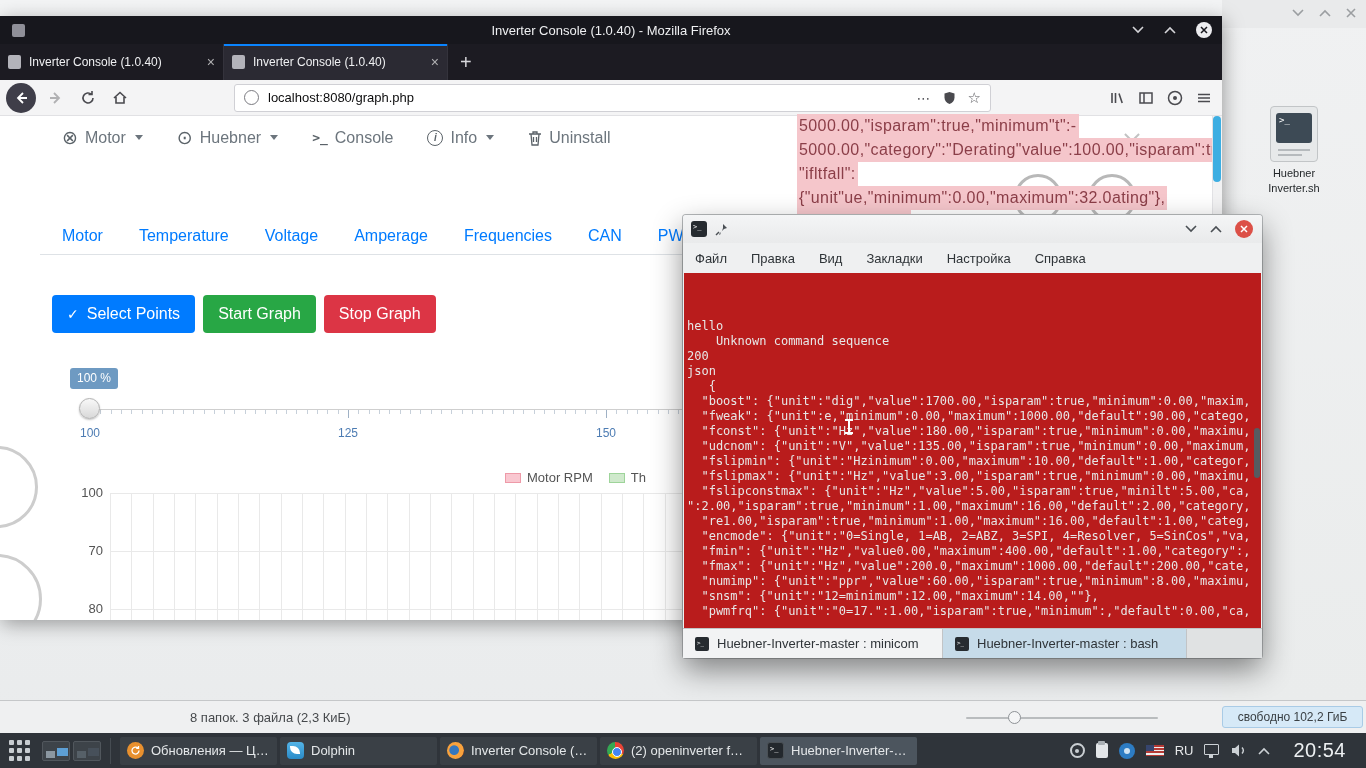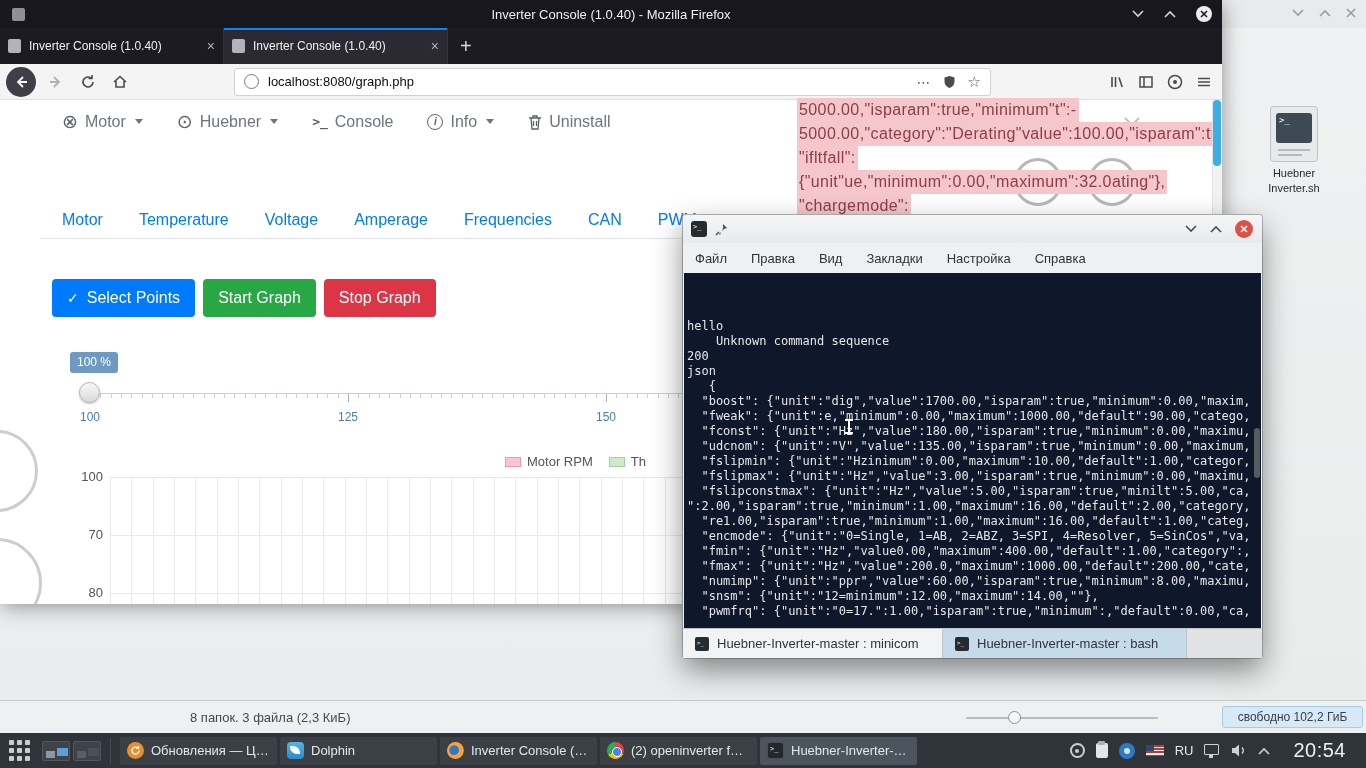--- a/index.html
+++ b/index.html
@@ -17,21 +17,21 @@
 .file-icon .shbox{position:absolute;left:5px;top:6px;width:36px;height:30px;background:#3d4a55;border-radius:3px;color:#fff;font-family:"DejaVu Sans Mono",monospace;font-size:9px;text-align:left;padding:2px 0 0 3px}
 .file-icon .shline{position:absolute;left:7px;height:2px;background:#b6babd}
 .file-label{font-size:11px;color:#24282b;line-height:15px;word-wrap:break-word}
 .dolphin-status{position:absolute;left:0;top:700px;width:1366px;height:33px;background:#eff0f1;border-top:1px solid #c5c7c9;z-index:5}
 .d-status-text{position:absolute;left:190px;top:9px;font-size:13px;color:#46494c}
 .d-zoom-track{position:absolute;left:966px;top:16px;width:192px;height:2px;background:#b9bcbe;border-radius:1px}
 .d-zoom-handle{position:absolute;left:1008px;top:10px;width:13px;height:13px;border-radius:50%;background:#f4f5f6;border:1px solid #8e9296}
 .d-free{position:absolute;right:3px;top:5px;width:141px;height:22px;background:#d6e9f7;border:1px solid #a9cbe6;border-radius:3px;font-size:12px;color:#3a4044;text-align:center;line-height:20px}
 
 
-.ff{position:absolute;left:0;top:0;width:1222px;height:604px;background:#fff;z-index:10;overflow:hidden;box-shadow:2px 4px 18px rgba(0,0,0,.35)}
+.ff{position:absolute;left:0;top:16px;width:1222px;height:604px;background:#fff;z-index:10;overflow:hidden;box-shadow:2px 4px 18px rgba(0,0,0,.35)}
 .ff-titlebar{height:28px;background:#17171d;position:relative;display:flex;align-items:center}
 .ff-appicon{width:13px;height:13px;background:#8f8f98;border-radius:2px;margin-left:12px}
 .ff-title{position:absolute;left:0;right:0;text-align:center;color:#eff0f2;font-size:13px}
 .ff-controls{position:absolute;right:10px;top:0;height:28px;display:flex;align-items:center;gap:20px}
 .ff-close-circle{width:16px;height:16px;border-radius:50%;background:#ededf0;display:flex;align-items:center;justify-content:center}
 .ff-tabbar{height:36px;background:#1c1b22;display:flex;align-items:stretch}
 .ff-tab{width:224px;display:flex;align-items:center;gap:8px;padding:0 8px;color:#eff0f2;font-size:12px;border-right:1px solid #34333c;position:relative}
 .ff-tab.active{background:#2b2a33;box-shadow:inset 0 2px 0 #0a84ff}
 .favicon{width:13px;height:14px;background:#b3b3ba;border-radius:2px;flex:0 0 auto}
 .ff-tab-label{white-space:nowrap;overflow:hidden;text-overflow:ellipsis;flex:1}
@@ -93,21 +93,21 @@
 .ff-scroll-thumb{position:absolute;left:1213px;top:100px;width:8px;height:66px;background:#3daee2;border-radius:4px;z-index:5}
 
 
 .konsole{position:absolute;left:683px;top:215px;width:579px;height:443px;background:#eff0f1;z-index:20;border-radius:3px;box-shadow:0 12px 30px rgba(0,0,0,.45),0 0 0 1px #b7babc}
 .k-titlebar{height:28px;position:relative;display:flex;align-items:center;padding:0 8px;background:linear-gradient(#f4f5f6,#e9eaeb);border-radius:3px 3px 0 0}
 .k-appicon{width:16px;height:16px;background:#262b30;border-radius:3px;color:#fff;font-family:"DejaVu Sans Mono",monospace;font-size:7px;padding:2px 0 0 2px;margin-right:8px}
 .k-title{position:absolute;left:0;right:0;text-align:center;font-size:13px;color:#2f3438}
 .k-controls{position:absolute;right:9px;top:0;height:28px;display:flex;align-items:center;gap:13px}
 .k-close{width:18px;height:18px;border-radius:50%;background:#dc5047;display:flex;align-items:center;justify-content:center}
 .k-menubar{height:30px;display:flex;gap:24px;align-items:center;padding:0 12px;font-size:13px;color:#2f3438}
-.k-term{position:absolute;left:1px;right:1px;top:58px;bottom:30px;background:#0f172a;overflow:hidden;font-family:"DejaVu Sans Mono",monospace;font-size:12px;line-height:15px;color:#e7e7e7;padding:46px 0 0 3px;white-space:pre}
+.k-term{position:absolute;left:1px;right:1px;top:58px;bottom:30px;background:#b91c1c;overflow:hidden;font-family:"DejaVu Sans Mono",monospace;font-size:12px;line-height:15px;color:#e7e7e7;padding:46px 0 0 3px;white-space:pre}
 .term-line{height:15px}
 .k-scroll-thumb{position:absolute;right:2px;top:155px;width:6px;height:50px;background:#565b60;border-radius:3px}
 .ibeam{position:absolute;left:162px;top:143px;width:2px;height:13px;background:#fff}
 .ibeam::before,.ibeam::after{content:"";position:absolute;left:-3px;width:8px;height:2px;background:#fff}
 .ibeam::before{top:-1px}.ibeam::after{bottom:-1px}
 .k-tabbar{position:absolute;left:0;right:0;bottom:0;height:30px;background:#e0e2e3;border-top:1px solid #c2c4c6;display:flex}
 .k-tab{display:flex;align-items:center;gap:8px;padding:0 12px;font-size:13px;color:#2f3438;border-right:1px solid #c2c4c6;white-space:nowrap;overflow:hidden}
 .k-tab.active{background:#f2f3f4;width:260px}
 .k-tab.activity{background:#c6dbe9;width:244px}
 .k-tab-icon{width:14px;height:14px;background:#262b30;border-radius:2px;color:#fff;font-family:"DejaVu Sans Mono",monospace;font-size:6px;padding:2px 0 0 2px;flex:0 0 auto}

